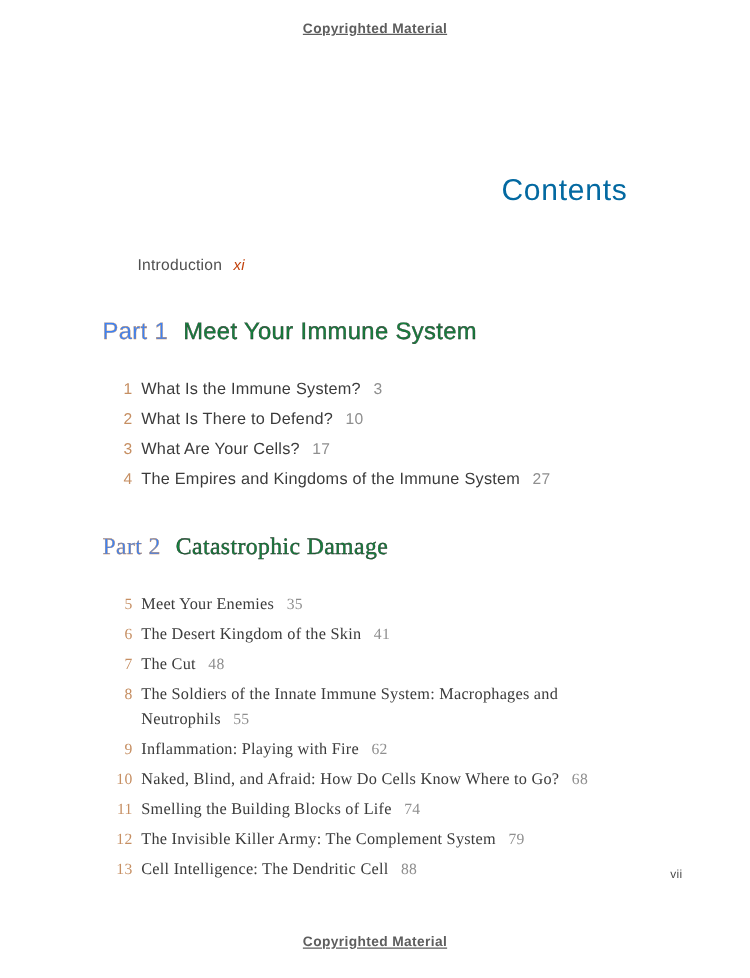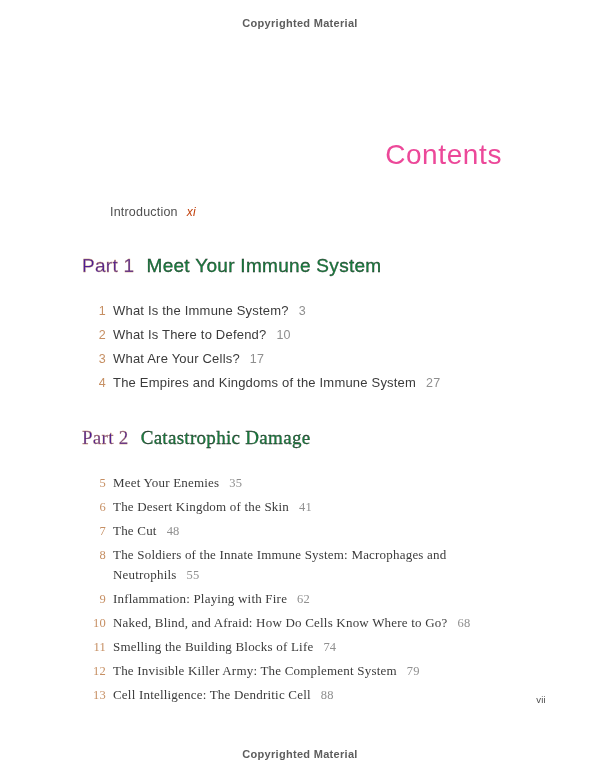--- a/index.html
+++ b/index.html
@@ -18,31 +18,32 @@
   }
   .copyright {
     position: absolute;
     left: 0;
     width: 100%;
     text-align: center;
     font-size: 11px;
     font-weight: 700;
     letter-spacing: 0.3px;
     color: #5d5d5d;
+    text-decoration: underline;
   }
   #copyright-top { top: 17px; }
   #copyright-bottom { top: 748px; }
 
   #contents-title {
     position: absolute;
     top: 139px;
     right: 98px;
-    font-size: 28px;
+    font-size: 24px;
     letter-spacing: 0.6px;
-    color: #ec4899;
+    color: #0369a1;
     font-weight: 400;
   }
 
   #introduction {
     position: absolute;
     left: 110px;
     top: 205px;
     font-size: 12.5px;
     letter-spacing: 0.2px;
   }
@@ -65,21 +66,21 @@
   #part-2 { top: 425px; font-family: Liberation Serif, serif; }
 
   .part-heading {
     display: flex;
     align-items: baseline;
     line-height: 26px;
     white-space: nowrap;
   }
   .part-label {
     font-size: 19px;
-    color: #4c1d95;
+    color: #3b82f6;
     letter-spacing: 0.3px;
     -webkit-text-stroke: 0.3px #c28a5c;
     margin-right: 12px;
   }
   .part-title {
     font-size: 19px;
     color: #15803d;
     letter-spacing: 0.3px;
     -webkit-text-stroke: 0.3px #252525;
   }

